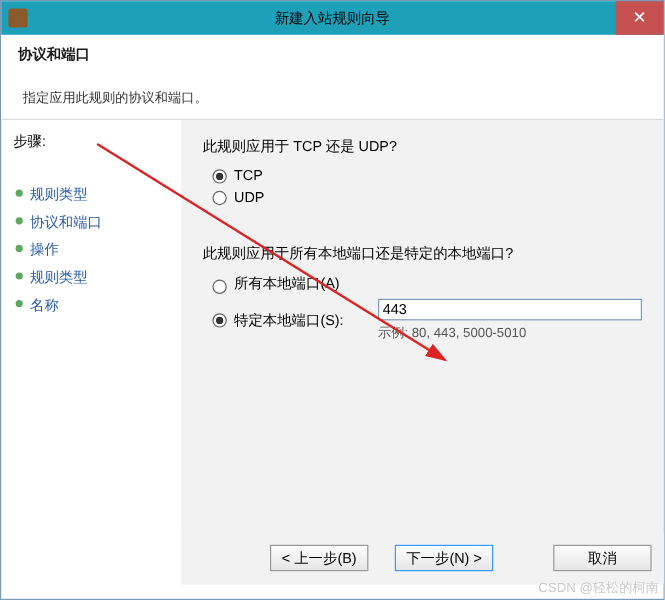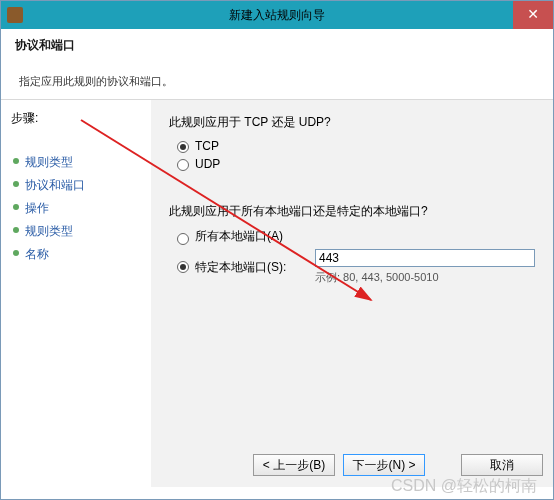--- a/index.html
+++ b/index.html
@@ -19,24 +19,24 @@
   .content{flex:1;background:#f2f2f2;padding:14px 18px 10px 18px;position:relative;box-sizing:border-box}
   .q{margin-bottom:8px}
   .radio-row{display:flex;align-items:flex-end;margin:4px 0 4px 8px}
   .radio{appearance:none;-webkit-appearance:none;width:12px;height:12px;border:1px solid #666;border-radius:50%;margin:0 6px 0 0;position:relative;background:#fff}
   .radio:checked::after{content:"";position:absolute;left:2px;top:2px;width:6px;height:6px;border-radius:50%;background:#333}
   .spacer{height:28px}
   .port-input{width:220px;height:18px;border:1px solid #7a9ab8;background:#fff;font-size:12px;padding:1px 3px;box-sizing:border-box}
   .hint{font-size:11px;color:#555;margin-top:3px;margin-left:0}
   .port-block{display:flex;align-items:center}
   .port-block .lbl{width:120px}
-  .footer{position:absolute;bottom:0;left:0;right:0;height:44px;background:#f2f2f2;display:flex;justify-content:flex-end;align-items:center;padding-right:10px;gap:8px;box-sizing:border-box}
+  .footer{position:absolute;bottom:0;left:0;right:0;height:44px;background:#f2f2f2;display:flex;justify-content:flex-end;align-items:center;padding-right:10px;gap:22px;box-sizing:border-box}
   .btn{min-width:82px;height:22px;border:1px solid #999;background:linear-gradient(#fdfdfd,#e6e6e6);font-size:12px;color:#000;padding:0 8px;cursor:default}
   .btn.primary{border:1px solid #3399ff}
-  .watermark{position:absolute;right:16px;bottom:2px;color:#c8c8c8;font-size:16px;pointer-events:none}
+  .watermark{position:absolute;right:4px;bottom:2px;color:#c8c8c8;font-size:11px;pointer-events:none}
   .arrow{position:absolute;pointer-events:none;z-index:20}
 </style>
 </head>
 <body>
 
 <div class="window">
 
   <div class="titlebar">
     <div class="ticon"></div>
     <div class="ttext">新建入站规则向导</div>

